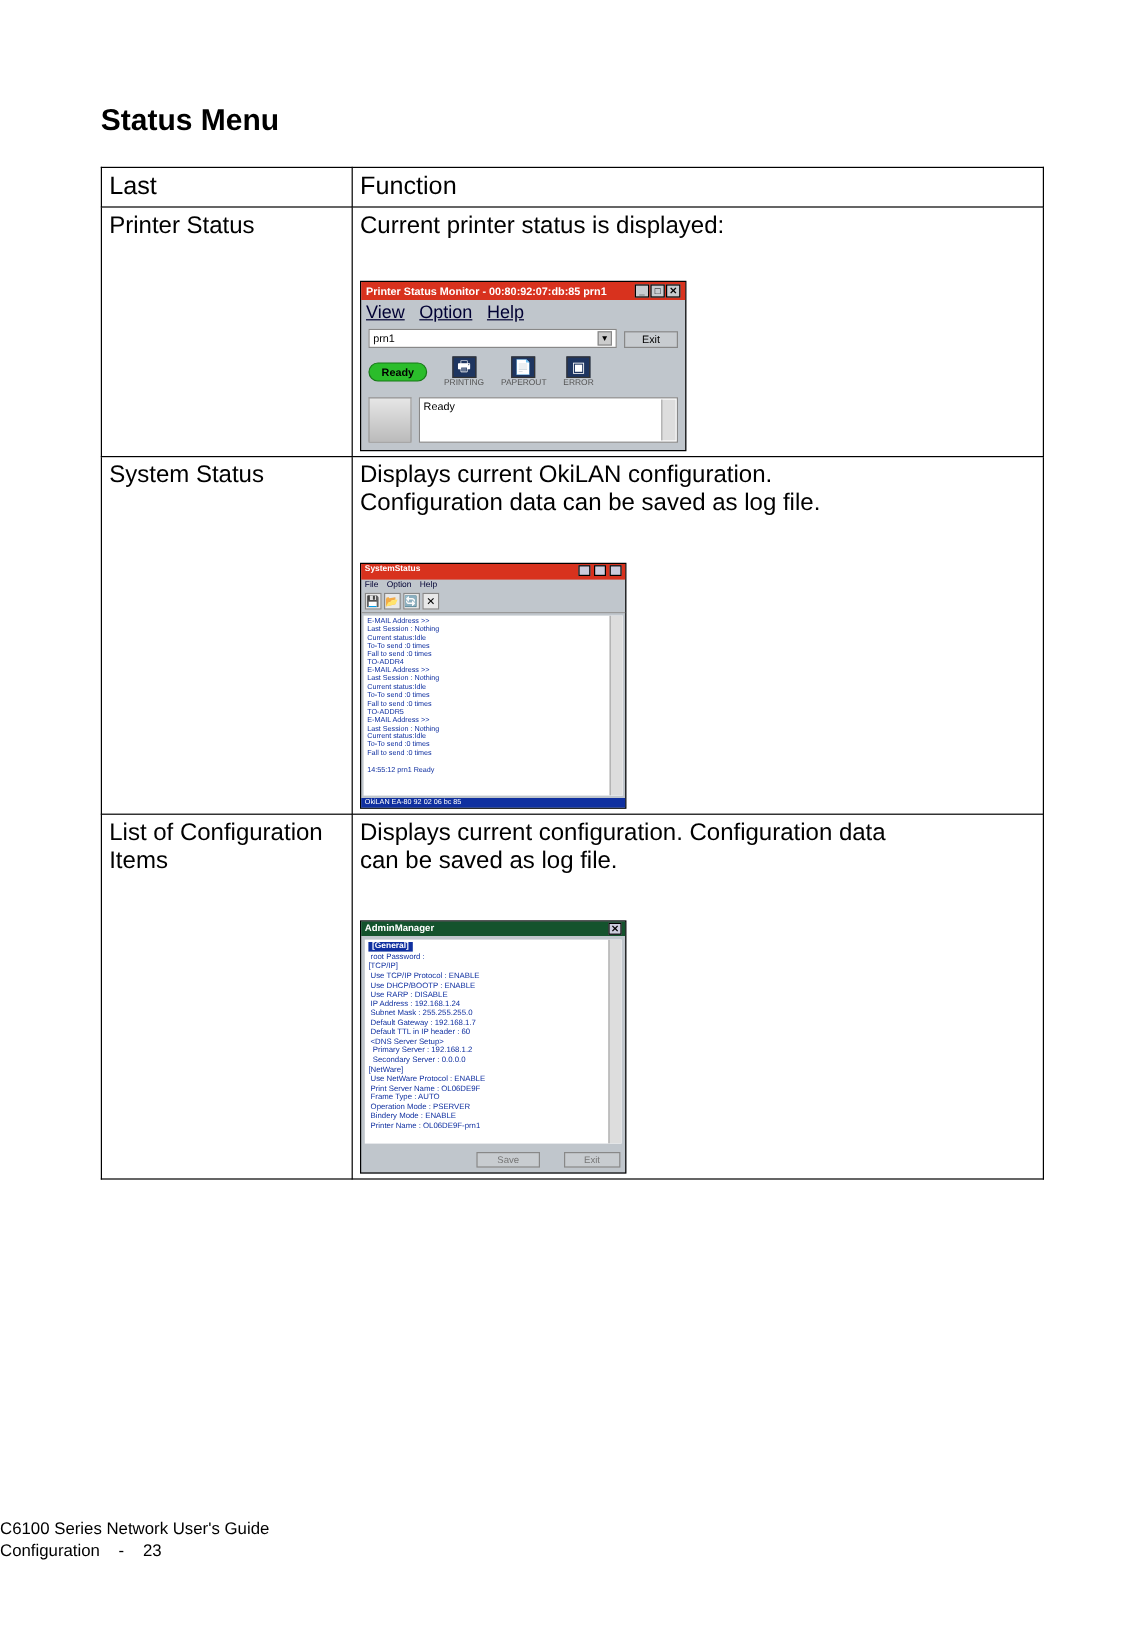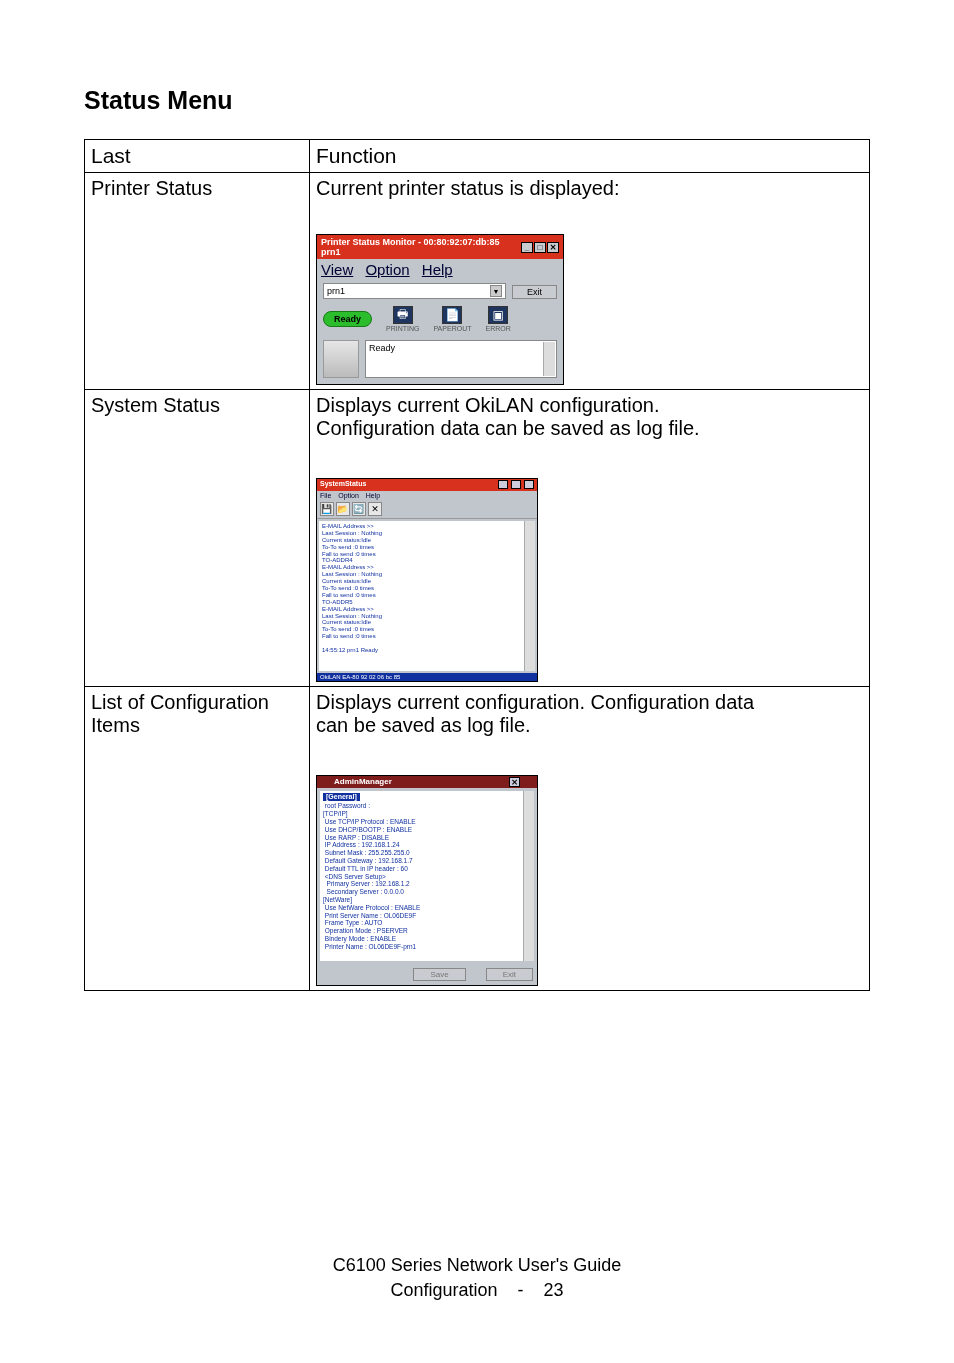--- a/index.html
+++ b/index.html
@@ -32,30 +32,30 @@
     table.main-table th, table.main-table td {
       border: 1px solid #000;
       padding: 4px 6px;
       text-align: left;
       vertical-align: top;
     }
     table.main-table th {
       font-weight: normal;
       font-size: 21px;
     }
-    td.item-col { width: 225px; }
+    td.item-col { width: 209px; }
     td.func-col { width: auto; }
     .screenshot-wrap {
       margin-top: 24px;
       display: flex;
       justify-content: flex-start;
     }
     
     .psm-window {
-      width: 248px;
+      width: 272px;
       font-family: Tahoma, Arial, sans-serif;
       font-size: 9px;
       border: 1px solid #000;
       background: #c0c6cc;
       margin-top: 10px;
     }
     .psm-title {
       background: #d8321e;
       color: #fff;
       padding: 2px 4px;
@@ -170,23 +170,23 @@
     .sys-statusbar { background:#1030a0; color:#fff; padding:1px 3px; font-size:6px; }
     
     .cfg-window {
       width: 222px;
       font-family: Arial, sans-serif;
       border: 1px solid #000;
       background: #c0c6cc;
       margin-top: 14px;
     }
     .cfg-title {
-      background: #7f1d1d;
+      background: #14532d;
       color: #fff;
-      padding: 1px 17px;
+      padding: 1px 3px;
       display: flex;
       justify-content: space-between;
       font-size: 8px;
       font-weight: bold;
     }
     .cfg-title .close { width:11px;height:10px;background:#ccd;border:1px solid #000;color:#000;font-size:8px;display:inline-flex;align-items:center;justify-content:center;}
     .cfg-body {
       background: #fff;
       margin: 3px;
       padding: 2px 3px;
@@ -207,22 +207,21 @@
       padding:1px 16px;
       background:#c8ccd0;
       border:1px solid #888;
       color:#777;
     }
     
     .footer {
       position: absolute;
       bottom: 60px;
       left: 0; right: 0;
-      text-align: center;
-      font-size: 18px;
+      font-size: 14px;
     }
     .footer div { line-height: 1.4; }
   </style>
 </head>
 <body>
 
 <div class="page-content">
   <h2 class="heading">Status Menu</h2>
 
   <table class="main-table">

